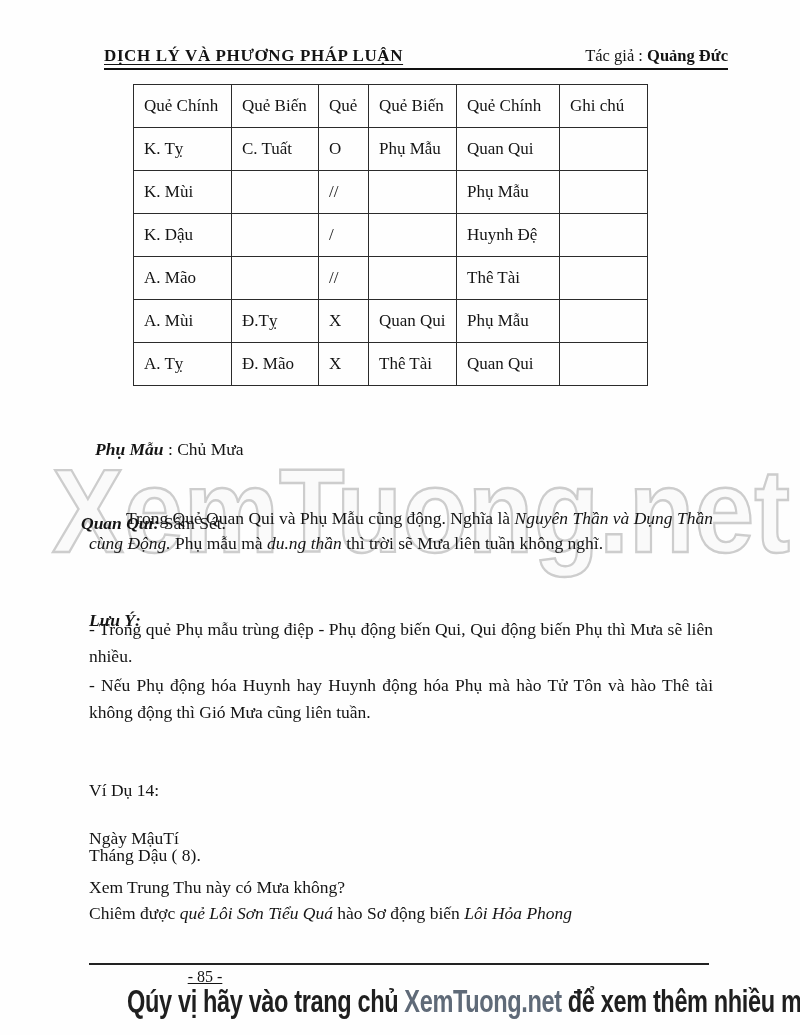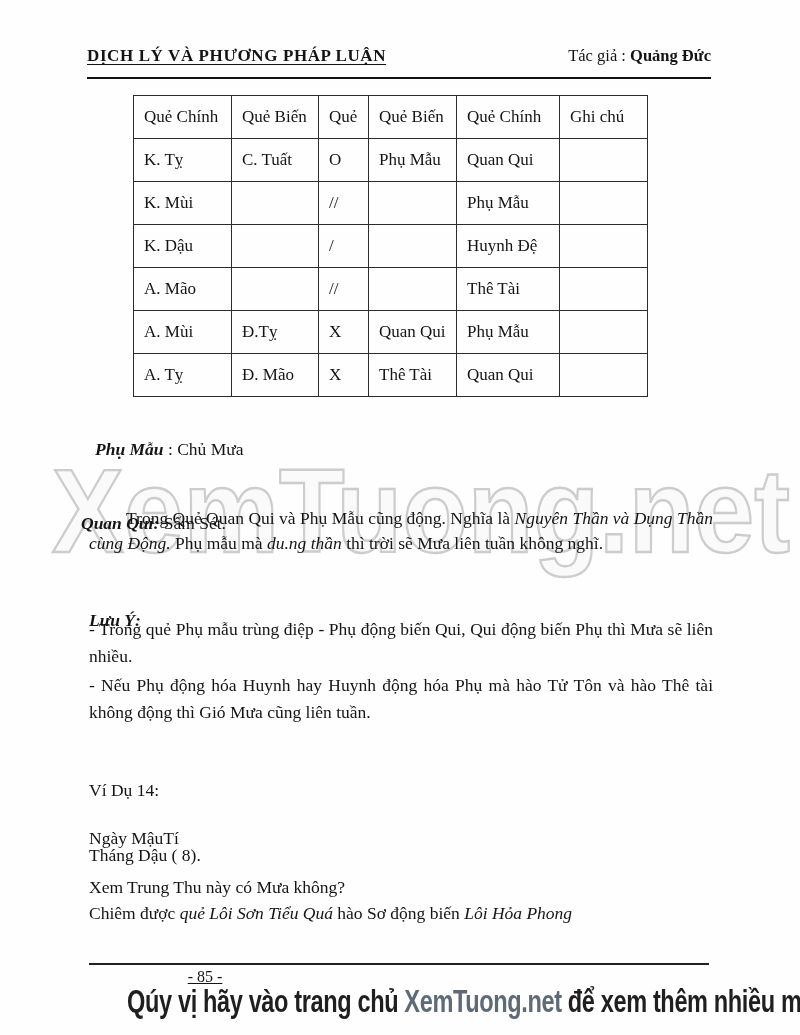--- a/index.html
+++ b/index.html
@@ -6,34 +6,34 @@
   .page{
     position:relative;
     width:800px;height:1035px;
     background:#fefefe;
     font-family:"Liberation Serif", serif;
     color:#141414;
     overflow:hidden;
   }
   
   .hdr{
-    position:absolute;top:38px;left:87px;width:624px;height:28px;
+    position:absolute;top:38px;left:104px;width:624px;height:28px;
     border-bottom:2px solid #111;
     display:flex;justify-content:space-between;align-items:flex-end;
-    padding-bottom:11px;
+    padding-bottom:2px;
   }
   .hdr-title{
     font-weight:bold;font-size:17px;letter-spacing:.6px;
     text-decoration:underline;text-underline-offset:3px;
   }
   .hdr-author{font-size:16.5px;}
   .hdr-author b{font-weight:bold;margin-top:19px;}
   
   table.qtable{
-    position:absolute;left:133px;top:95px;
+    position:absolute;left:133px;top:84px;
     border-collapse:collapse;table-layout:fixed;
   }
   table.qtable td{
     border:1.5px solid #2b2b2b;
     height:42px;
     padding:0 0 0 10px;
     font-size:17px;
     vertical-align:middle;
     white-space:nowrap;
     background:transparent;

